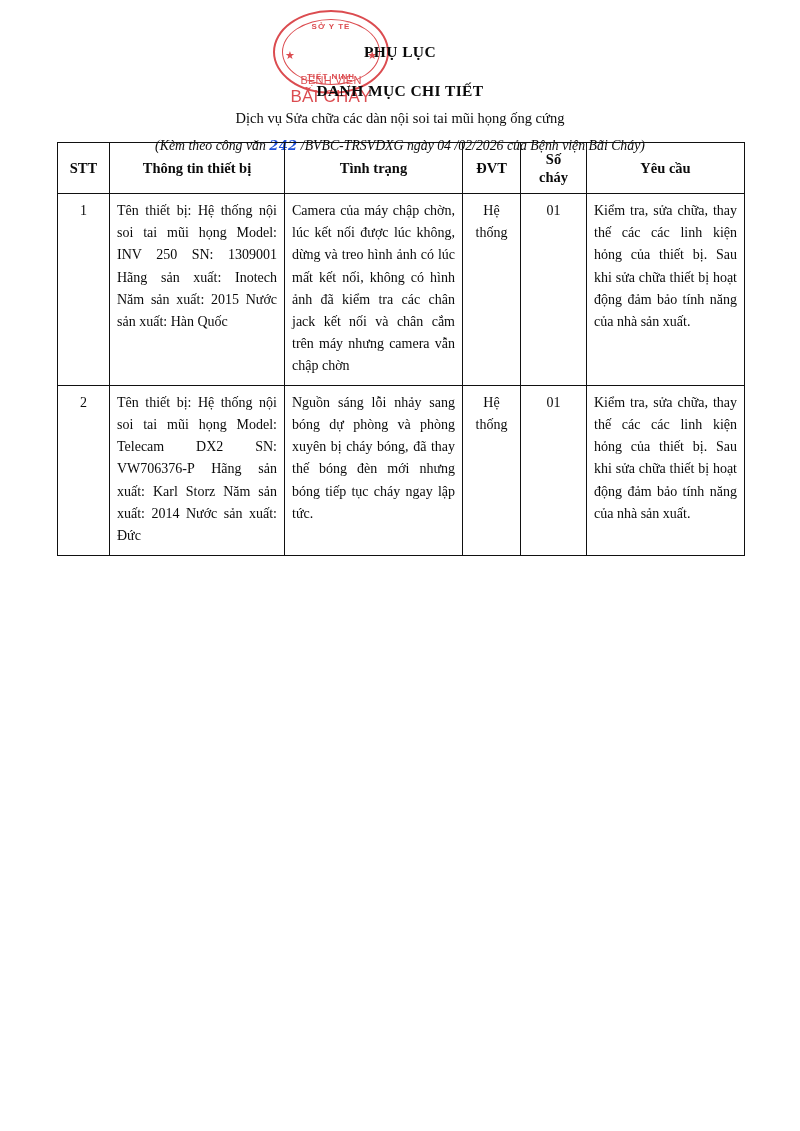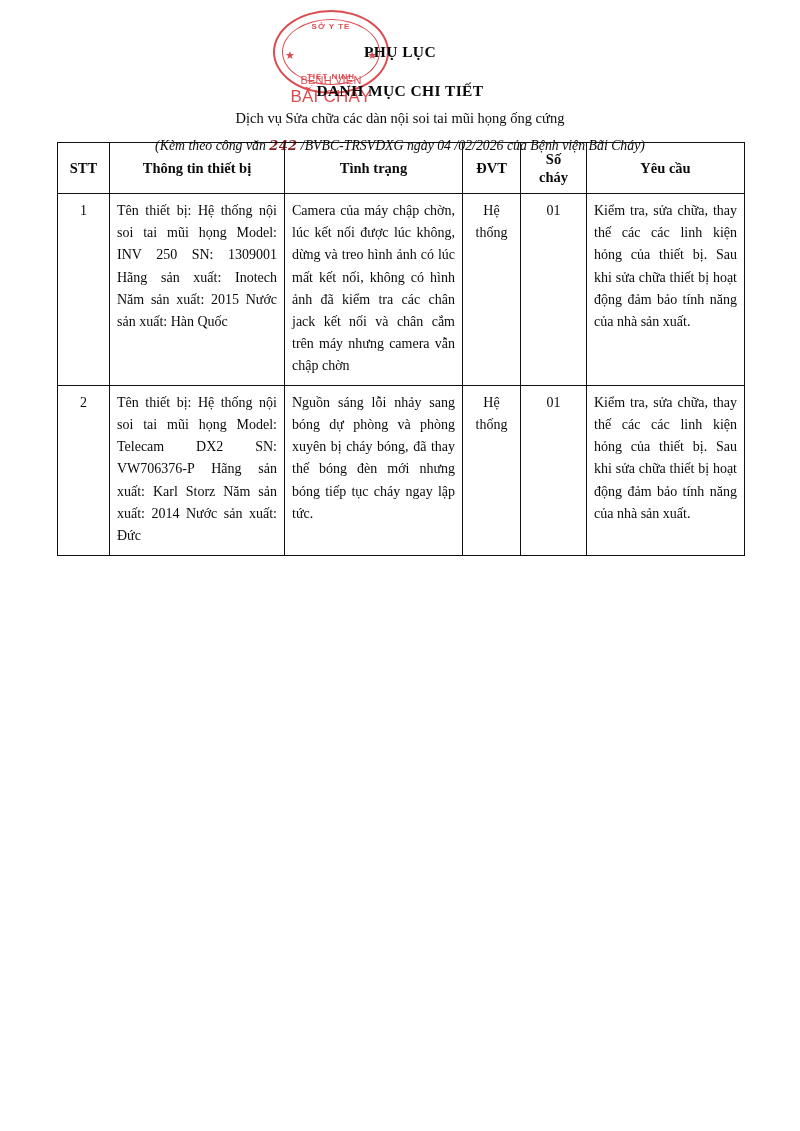--- a/index.html
+++ b/index.html
@@ -51,21 +51,21 @@
   }
   .doc-ref {
     font-size: 13.8px;
     font-style: italic;
     margin-top: 9px;
     line-height: 1.3;
   }
   .doc-ref .handwritten {
     font-style: italic;
     font-weight: bold;
-    color: #7f1d1d;
+    color: #1d4ed8;
     letter-spacing: .3px;
     font-family: "DejaVu Serif", serif;
     font-size: 13px;
   }
 
   
   .stamp {
     position: absolute;
     left: 272px;
     top: 8px;

